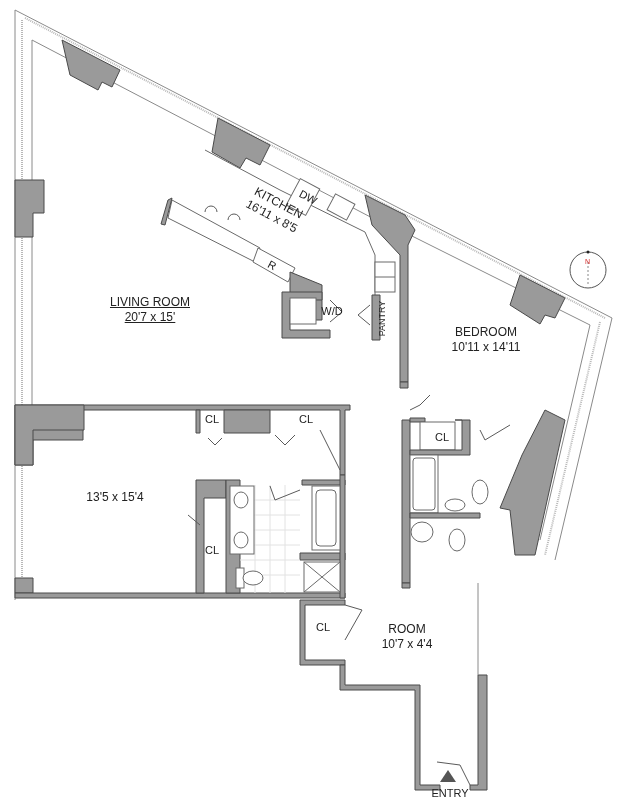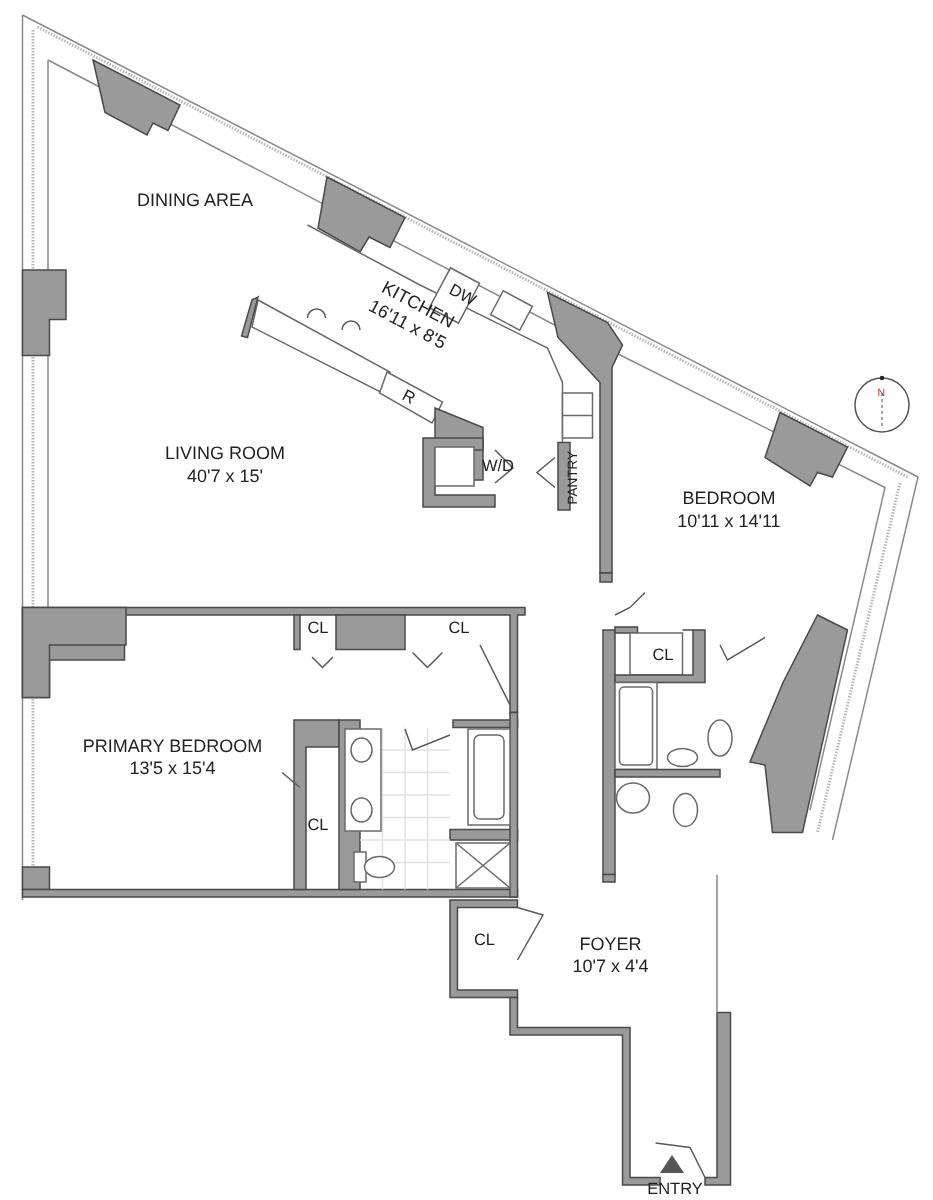--- a/index.html
+++ b/index.html
@@ -141,45 +141,43 @@
 
   <g>
     <circle cx="588" cy="270" r="18" fill="#fff" stroke="#555" stroke-width="1"></circle>
     <circle cx="588" cy="252" r="1.5" fill="#222"></circle>
     <line x1="588" y1="262" x2="588" y2="286" stroke="#888" stroke-dasharray="2 2"></line>
     <text x="585" y="264" font-size="7" fill="#d62828" font-family="Liberation Sans, sans-serif">N</text>
   </g>
 </svg>
 
 <div class="lbl" style="left:60px; top:126px; width:140px;">
-  <span class="n">DINING AREA</span>
 </div>
 
 <div class="lbl rot-k" style="left:230px; top:195px; width:90px;">
   <span class="n">KITCHEN</span>
   <span class="d">16'11 x 8'5</span>
 </div>
 
-<div class="lbl" style="left:85px; top:295px; width:130px;">
+<div class="lbl" style="left:85px; top:295px; width:130px;text-decoration:underline;">
   <span class="n">LIVING ROOM</span>
-  <span class="d">40'7 x 15'</span>
+  <span class="d">20'7 x 15'</span>
 </div>
 
 <div class="lbl" style="left:431px; top:325px; width:110px;">
   <span class="n">BEDROOM</span>
   <span class="d">10'11 x 14'11</span>
 </div>
 
 <div class="lbl" style="left:40px; top:490px; width:150px;">
-  <span class="n">PRIMARY BEDROOM</span>
   <span class="d">13'5 x 15'4</span>
 </div>
 
 <div class="lbl" style="left:362px; top:622px; width:90px;">
-  <span class="n">FOYER</span>
+  <span class="n">ROOM</span>
   <span class="d">10'7 x 4'4</span>
 </div>
 
 <div class="lbl small" style="left:296px; top:190px; width:24px; transform:rotate(28deg);">DW</div>
 <div class="lbl small" style="left:262px; top:258px; width:20px; transform:rotate(28deg);">R</div>
 <div class="lbl small" style="left:290px; top:304px; width:28px;margin-left:28px;">W/D</div>
 <div class="lbl rot-p" style="left:362px; top:311px; width:40px;">PANTRY</div>
 
 <div class="lbl small" style="left:200px; top:412px; width:24px;">CL</div>
 <div class="lbl small" style="left:294px; top:412px; width:24px;">CL</div>

